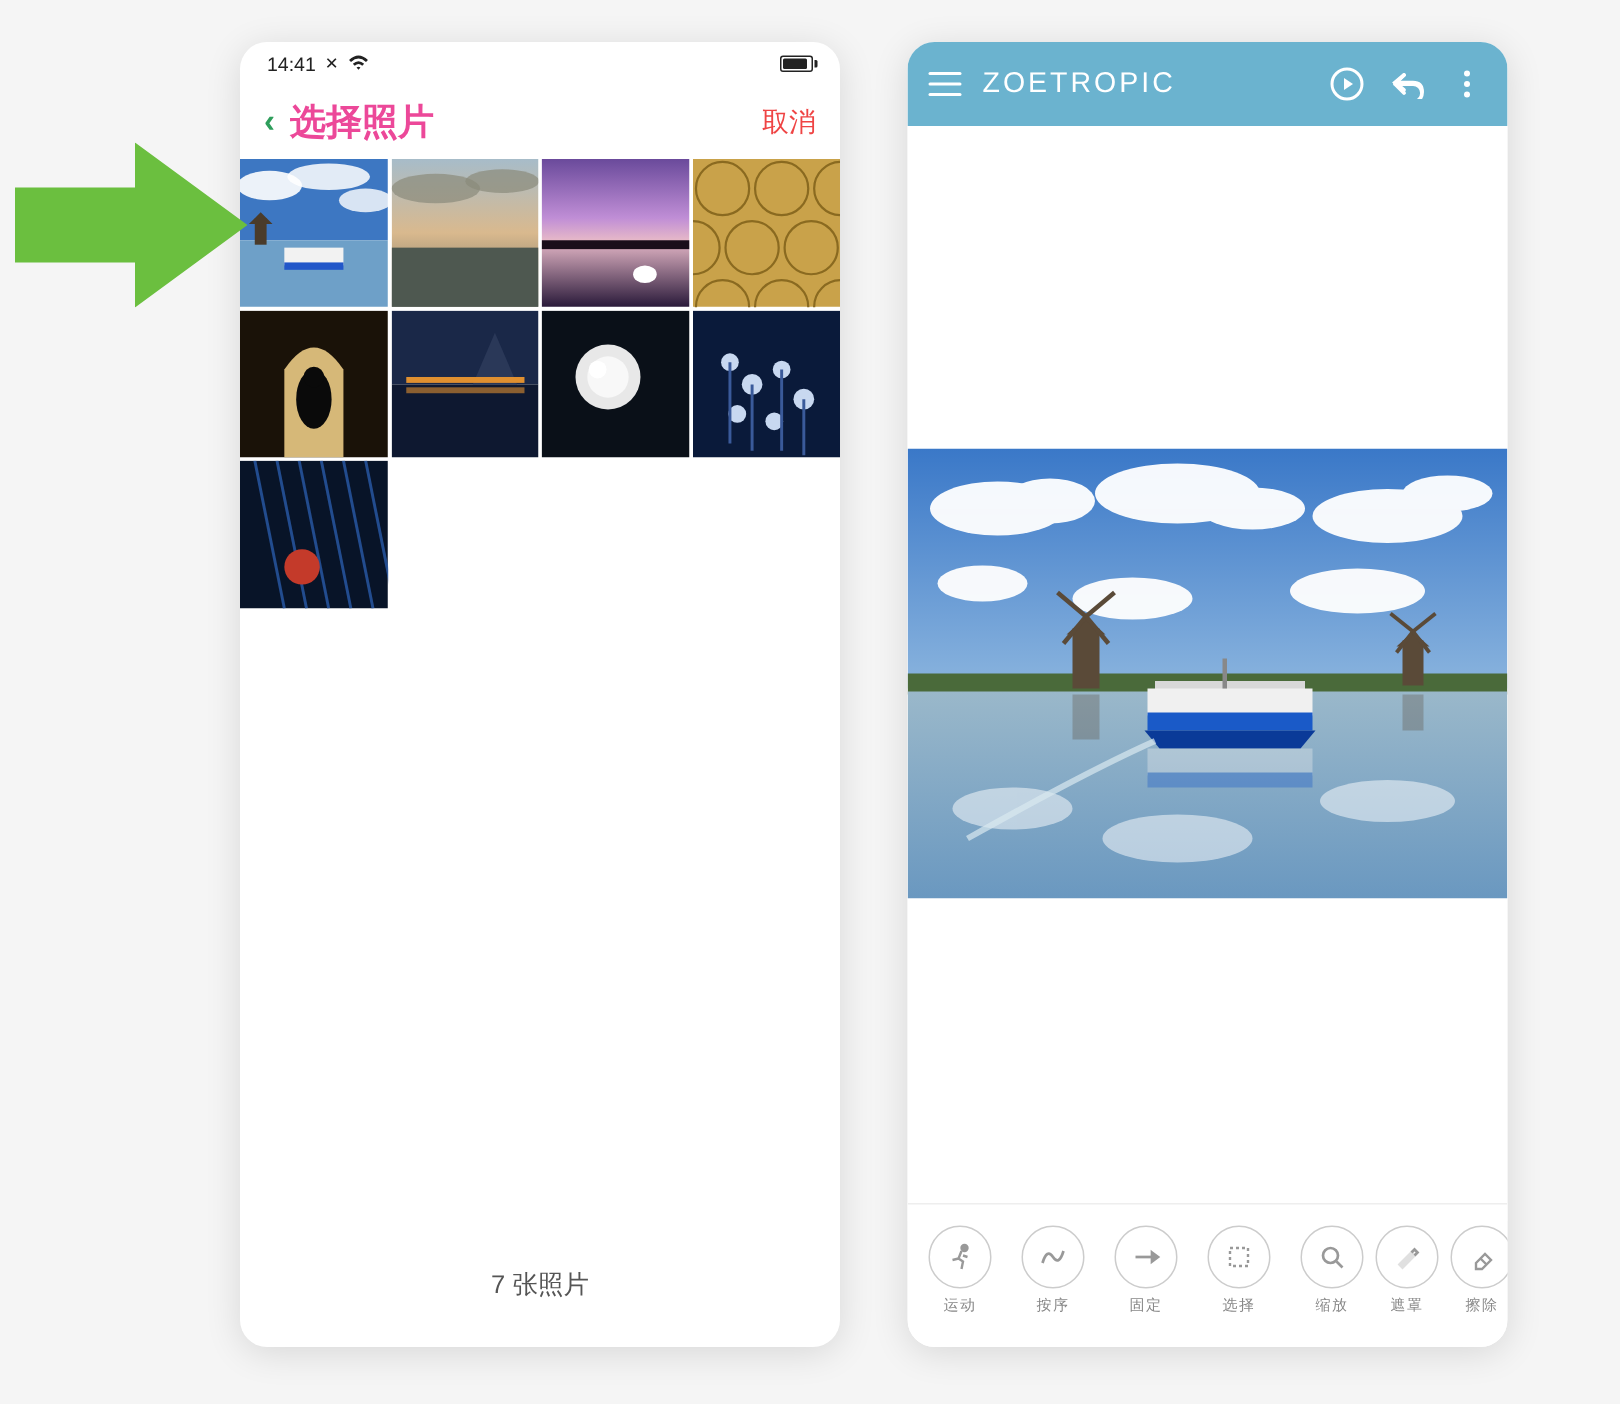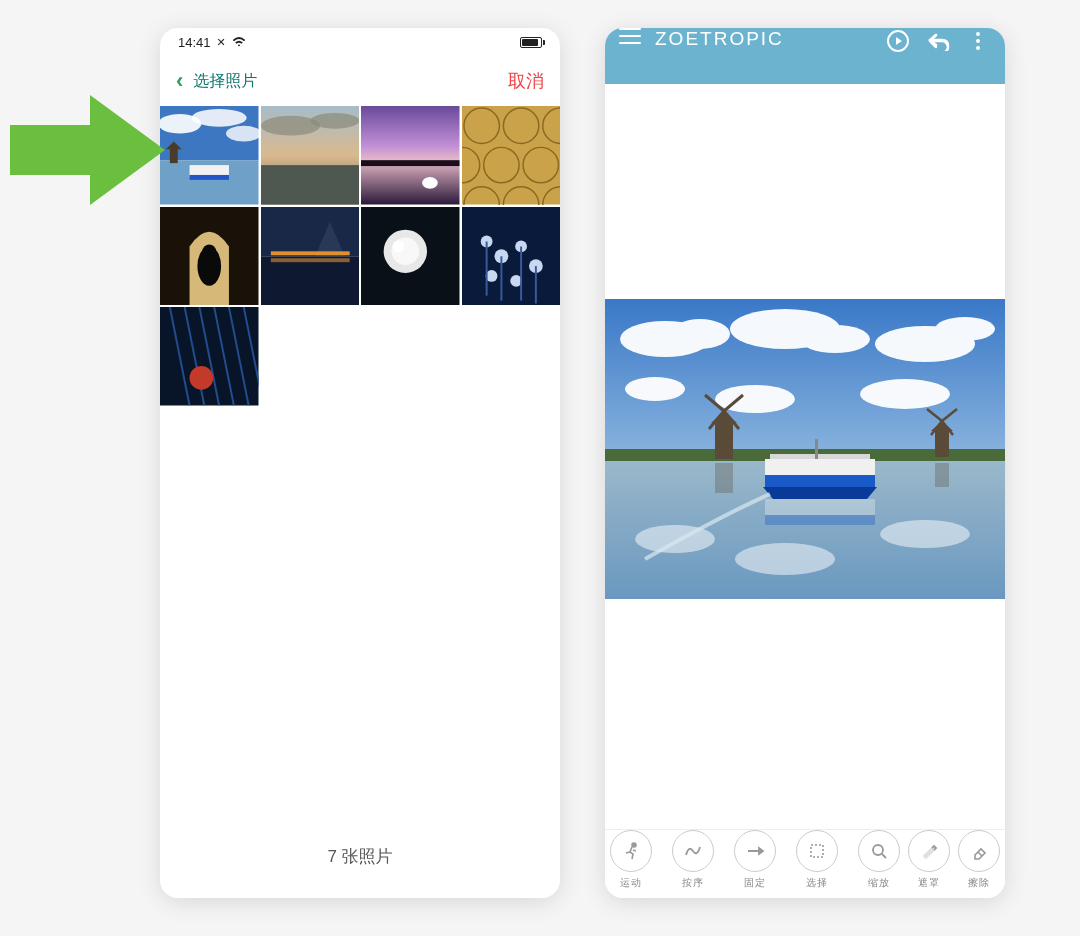--- a/index.html
+++ b/index.html
@@ -47,21 +47,21 @@
   .battery-icon .fill { position:absolute; left:1px; top:1px; bottom:1px; width:80%; background:#222; border-radius:1px; }
 
   
   .nav-header {
     height: 50px;
     display:flex; align-items:center;
     padding: 0 16px;
     gap: 10px;
   }
   .nav-header .back { color:#2e9e5b; font-size:22px; font-weight:600; line-height:1; }
-  .nav-header .title { font-size:16px; font-weight:400; color:#0f766e; flex:0 0 auto; }
+  .nav-header .title { font-size:24px; font-weight:700; color:#ec4899; flex:0 0 auto; }
   .nav-header .spacer { flex:1; }
   .nav-header .cancel { color:#ef4444; font-size:18px; }
 
   
   .grid {
     display:grid;
     grid-template-columns: repeat(4, 1fr);
     gap:2px;
     padding:0;
   }
@@ -80,21 +80,21 @@
   .arrow {
     position:absolute;
     left: 10px; top: 95px;
     width: 155px; height: 110px;
   }
 
   
   .app-header {
     height: 56px;
     background: #6bb3cf;
-    display:flex; align-items:flex-start;
+    display:flex; align-items:center;
     padding: 0 14px;
     gap: 14px;
     color:#fff;
   }
   .app-header .burger {
     width:22px; height:16px; display:flex; flex-direction:column; justify-content:space-between;
   }
   .app-header .burger span { height:2px; background:#fff; border-radius:1px; }
   .app-header .app-title { font-size:19px; letter-spacing:2px; font-weight:500; flex:1; }
   .app-header .hicon { width:26px; height:26px; display:flex; align-items:center; justify-content:center; }
@@ -110,25 +110,25 @@
   }
   .canvas .preview {
     width:100%;
     aspect-ratio: 400/300;
   }
 
   
   .toolbar {
     position:absolute;
     bottom:0; left:0; right:0;
-    height:69px;
+    height:96px;
     background:#fff;
     display:flex;
     align-items:center;
-    justify-content:center;
+    justify-content:space-between;
     padding: 0 10px 8px;
     border-top:1px solid #eee;
   }
   .tgroup-left { display:flex; gap:12px; }
   .tgroup-right { display:flex; gap:0; }
   .tbtn {
     display:flex; flex-direction:column; align-items:center; gap:4px;
     width:50px;
   }
   .tbtn .circ {

